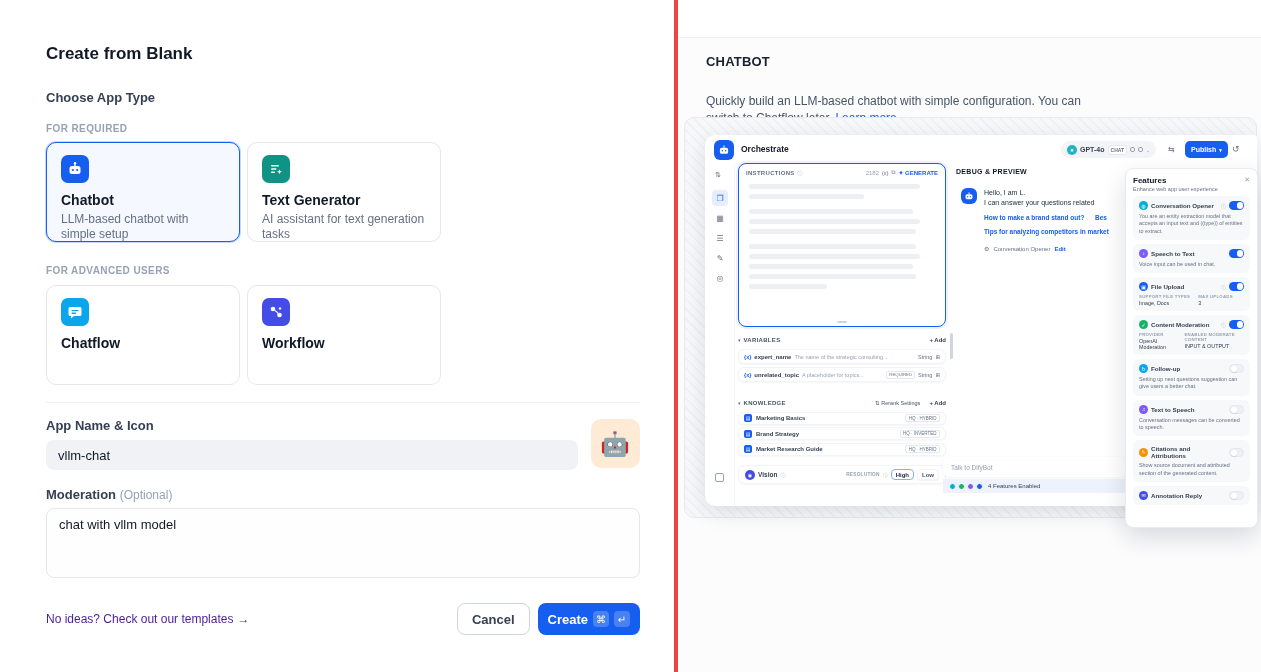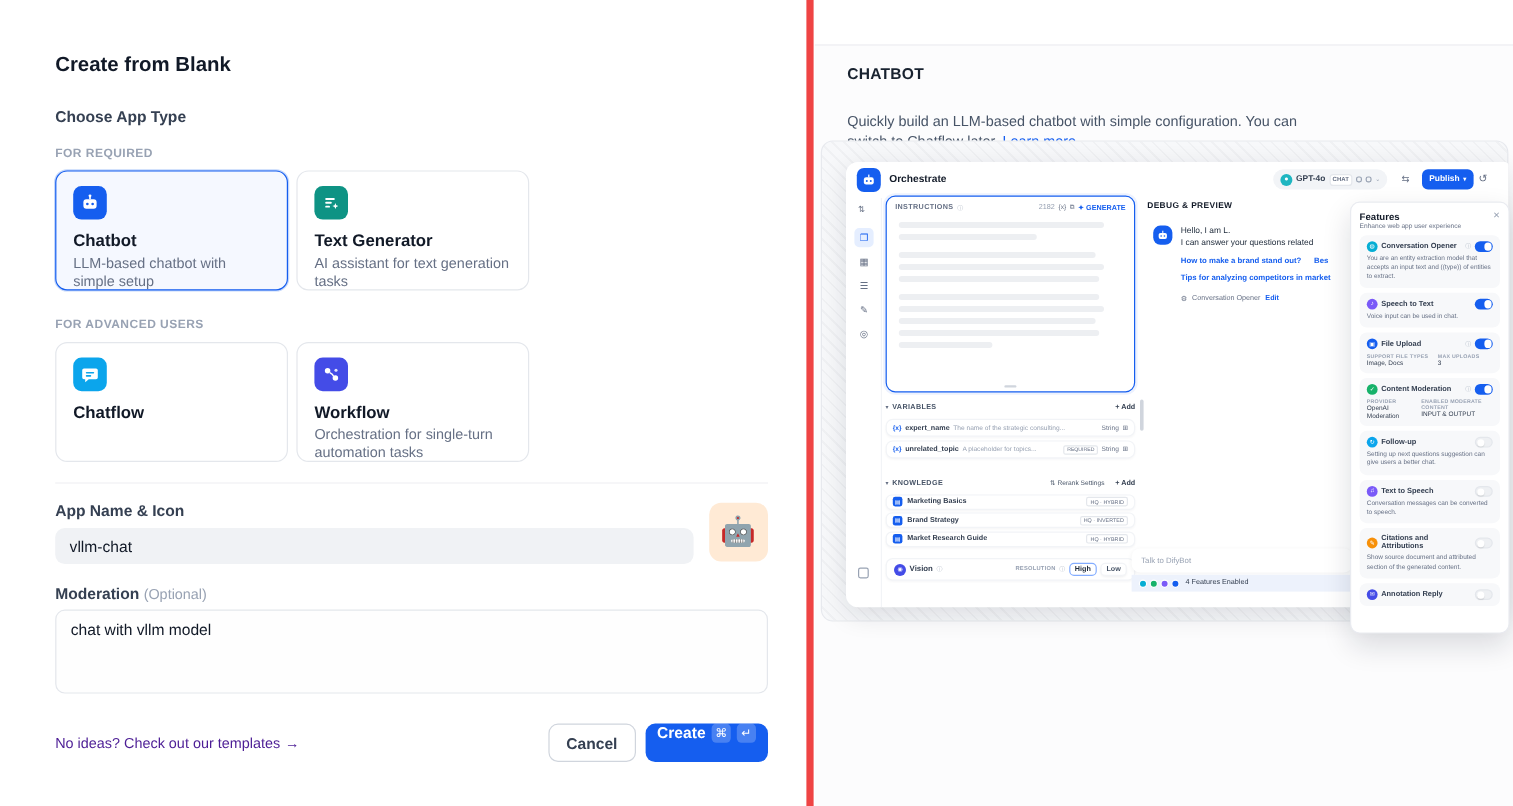--- a/index.html
+++ b/index.html
@@ -1,42 +1,42 @@
 <!DOCTYPE html>
 <html><head>
 <meta charset="utf-8">
 <style>
   * { box-sizing: border-box; }
   html,body { margin:0; padding:0; }
   body { font-family:"Liberation Sans",sans-serif; background:#fff; }
   .canvas { position:relative; width:1261px; height:672px; background:#fff; overflow:hidden; }
 
   
-  .left { position:absolute; left:0; top:0; width:678px; height:672px; background:#fff; border-right:6px solid #ef4444; }
+  .left { position:absolute; left:0; top:0; width:678px; height:672px; background:#fff; border-right:4px solid #ef4444; }
   .page-title { position:absolute; left:46px; top:44px; font-size:17px; font-weight:700; color:#111927; }
   .choose-label { position:absolute; left:46px; top:90px; font-size:13px; font-weight:700; color:#354052; }
   .sec-label { position:absolute; left:46px; font-size:10px; font-weight:700; color:#98a2b3; letter-spacing:.4px; }
   .cards { position:absolute; left:46px; display:flex; gap:7px; }
   .card { width:194px; height:100px; background:#fff; border:1px solid #e4e7ec; border-radius:10px; padding:12px 14px; cursor:pointer; }
   .card.selected { border:1px solid #155eef; background:#f5f8ff; box-shadow:0 0 0 1px rgba(21,94,239,.25); }
   .card-icon { width:28px; height:28px; border-radius:7px; display:flex; align-items:center; justify-content:center; margin-bottom:9px; }
   .card-title { font-size:14px; font-weight:700; color:#111927; margin-bottom:4px; }
   .card-desc { font-size:12px; color:#667085; line-height:1.22; }
   .divider { position:absolute; left:46px; width:594px; top:402px; border-top:1px solid #f0f1f3; }
   .field-label { position:absolute; left:46px; font-size:13px; font-weight:700; color:#354052; }
   .optional { font-weight:400; color:#98a2b3; font-size:12px; }
   .name-input { position:absolute; left:46px; top:440px; width:532px; height:30px; background:#f0f2f5; border:none; border-radius:8px; padding:0 12px; font-size:13px; color:#111927; font-family:"Liberation Sans",sans-serif; }
   .app-icon-btn { position:absolute; left:591px; top:419px; width:49px; height:49px; background:#ffead5; border-radius:10px; display:flex; align-items:center; justify-content:center; font-size:24px; cursor:pointer; }
   .desc-area { position:absolute; left:46px; top:508px; width:594px; height:70px; background:#fefefe; border:1px solid #e4e7ec; border-radius:8px; padding:8px 12px; font-size:13px; color:#111927; resize:none; font-family:"Liberation Sans",sans-serif; }
   .bottom-row { position:absolute; left:46px; top:603px; width:594px; height:32px; display:flex; align-items:center; }
   .templates-link { font-size:12px; color:#4c1d95; cursor:pointer; }
   .templates-link .arrow { margin-left:4px; }
   .spacer { flex:1; }
   .btn-cancel { height:32px; padding:0 14px; background:#fff; border:1px solid #d0d5dd; border-radius:8px; font-size:13px; font-weight:600; color:#354052; display:flex; align-items:center; cursor:pointer; }
-  .btn-create { height:32px; margin-left:8px; padding:0 10px; background:#155eef; border:none; border-radius:8px; font-size:13px; font-weight:700; color:#fff; display:flex; gap:5px; cursor:pointer; }
+  .btn-create { height:32px; margin-left:8px; padding:0 10px; background:#155eef; border:none; border-radius:8px; font-size:13px; font-weight:700; color:#fff; display:flex; align-items:center; gap:5px; cursor:pointer; }
   .kbd { width:16px; height:16px; background:rgba(255,255,255,.22); border-radius:4px; font-size:10px; display:flex; align-items:center; justify-content:center; font-weight:400; }
 
   
   .right { position:absolute; left:679px; top:0; width:582px; height:672px; background:#fcfcfd; }
   .right-topbar { height:38px; background:#fff; border-bottom:1px solid #ececf1; }
   .rp-heading { position:absolute; left:27px; top:54px; font-size:13px; font-weight:700; color:#18222f; letter-spacing:.2px; }
   .rp-desc { position:absolute; left:27px; top:73px; width:392px; font-size:12px; color:#475467; line-height:1.45;margin-top:20px; }
   .learn-more { color:#155eef; cursor:pointer; }
 
   .preview-wrap { position:absolute; left:5px; top:117px; width:573px; height:401px; border:1px solid #e7e9ee; border-radius:10px;
@@ -191,21 +191,20 @@
       <div class="card">
         <div class="card-icon" style="background-color: rgb(68, 76, 231);">
           <svg width="16" height="16" viewBox="0 0 16 16">
               <circle cx="5" cy="5" r="2.3" fill="#fff"></circle>
               <circle cx="11.5" cy="11" r="2.3" fill="#fff"></circle>
               <circle cx="12" cy="4.5" r="1.3" fill="#fff" opacity=".85"></circle>
               <path d="M6.8 6.5c2 1 2.8 2 3.2 3" stroke="#fff" stroke-width="1.2" fill="none"></path>
             </svg>
         </div>
         <div class="card-title">Workflow</div>
-        <div class="card-desc">Orchestration for single-turn automation tasks</div>
       </div>
     </div>
 
     <div class="divider"></div>
 
     <div class="field-label" style="top:418px">App Name &amp; Icon</div>
     <input class="name-input" value="vllm-chat" style="">
     <div class="app-icon-btn">
       <span>🤖</span>
     </div>

